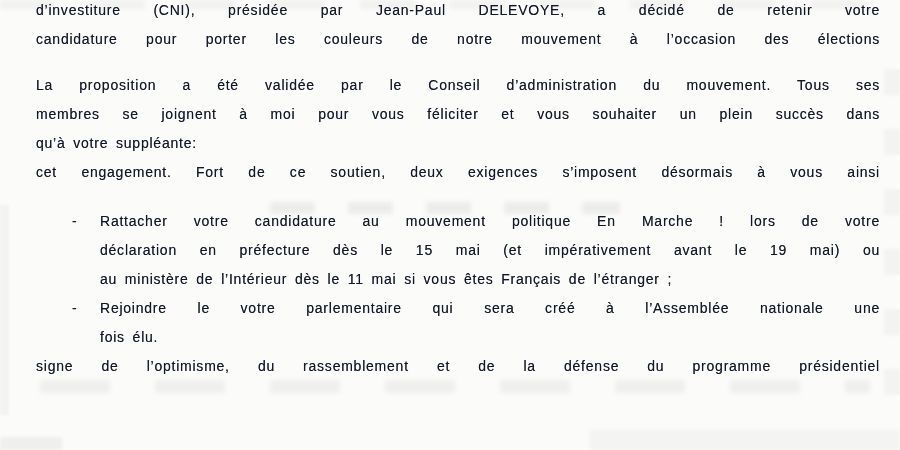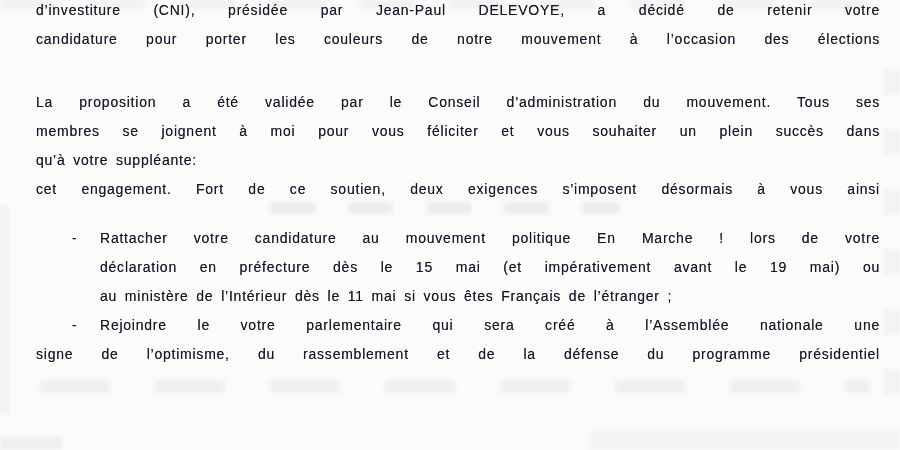--- a/index.html
+++ b/index.html
@@ -24,21 +24,21 @@
   }
   .line {
     line-height: 29px;
     height: 29px;
     overflow: visible;
   }
   .justify {
     text-align: justify;
     text-align-last: justify;
   }
-  .gap-para { margin-top: 34px; }
+  .gap-para { margin-top: 17px; }
   .gap-list { margin-top: 20px; }
   .indent { margin-left: 64px; }
   .bullet-line { position: relative; }
   .bullet-dash {
     position: absolute;
     left: -28px; top: 0;
     letter-spacing: 0; word-spacing: 0;
   }
   
   .artifact {
@@ -102,20 +102,21 @@
 
     <div class="line justify indent bullet-line gap-list">
       <span class="bullet-dash">-</span><span>Rattacher votre candidature au mouvement politique En Marche ! lors de votre</span>
     </div>
     <div class="line justify indent">déclaration en préfecture dès le 15 mai (et impérativement avant le 19 mai) ou</div>
     <div class="line indent">au ministère de l’Intérieur dès le 11 mai si vous êtes Français de l’étranger ;</div>
 
     <div class="line justify indent bullet-line">
       <span class="bullet-dash">-</span><span>Rejoindre le votre parlementaire qui sera créé à l’Assemblée nationale une</span>
     </div>
+    <div class="line indent">fois élu.</div>
 
     <div class="line justify">signe de l’optimisme, du rassemblement et de la défense du programme présidentiel</div>
 
   </div>
 
   <div class="artifact band-1"></div>
   <div class="artifact smudge-colon"></div>
   <div class="artifact band-2"></div>
   <div class="artifact edge-left"></div>
   <div class="artifact edge-right"></div>

